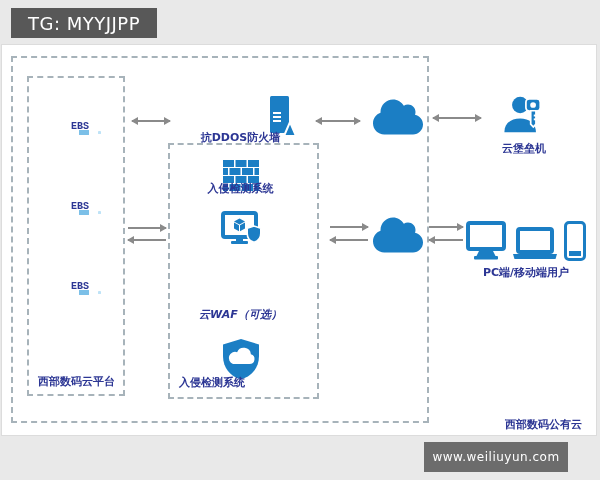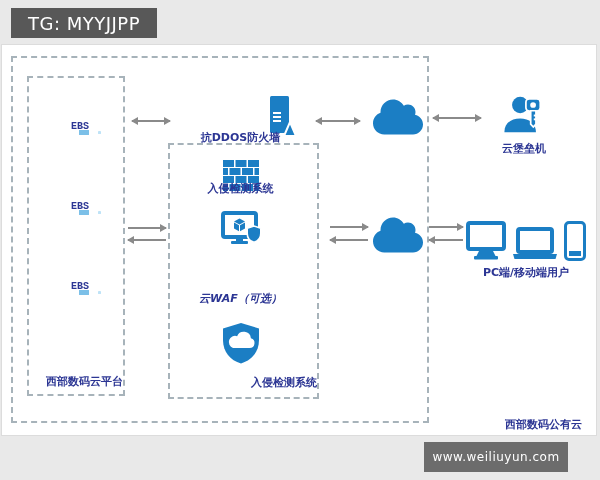--- a/index.html
+++ b/index.html
@@ -16,21 +16,21 @@
   #site-badge{left:424px;top:442px;width:144px;height:30px;background:#6c6c6c;font-size:12px;}
   #canvas{
     position:absolute;left:1px;top:44px;width:596px;height:392px;
     background:#ffffff;border:1px solid #dcdcdc;box-sizing:border-box;
   }
   .dashed{position:absolute;border:2px dashed #a7b3ba;box-sizing:border-box;}
   #public-cloud-box{left:9px;top:11px;width:418px;height:367px;}
   #platform-box{left:25px;top:31px;width:98px;height:320px;}
   #security-box{left:166px;top:98px;width:151px;height:256px;}
   .navy{color:#2c3694;font-weight:bold;font-size:11px;line-height:13px;}
-  .box-label{position:absolute;text-align:right;}
+  .box-label{position:absolute;text-align:left;padding-left:9px;}
   #platform-label{left:0;right:0;bottom:6px;}
   #security-label{left:0;right:0;bottom:8px;}
   #public-cloud-label{right:14px;bottom:4px;margin-top:11px;}
   
   .ebs-group{position:absolute;left:36px;display:flex;align-items:center;gap:5px;}
   .ebs-label{width:24px;text-align:right;font-size:10px;font-family:Liberation Mono, monospace;}
   .srv{width:38px;height:11px;background:#1b7ec4;border-radius:1px;position:relative;margin:1px 0;}
   .srv::before{content:"";position:absolute;left:4px;top:4px;width:3px;height:3px;border-radius:50%;background:#bfe3f7;}
   .srv::after{content:"";position:absolute;right:5px;top:3px;width:10px;height:5px;background:#7cc0e8;border-radius:1px;}
   
@@ -140,21 +140,21 @@
           <rect x="2" y="2" width="33" height="24" rx="2" fill="none" stroke="#1b7ec4" stroke-width="4"></rect>
           <rect x="15" y="26" width="7" height="4" fill="#1b7ec4"></rect>
           <rect x="10" y="30" width="17" height="3" rx="1" fill="#1b7ec4"></rect>
           <path d="M13 10.5l5.5-3 5.5 3-5.5 3z" fill="#1b7ec4"></path>
           <path d="M13 11.5v6l5 2.8v-6z" fill="#1b7ec4"></path>
           <path d="M24 11.5v6l-5 2.8v-6z" fill="#1b7ec4"></path>
           <path d="M33 15l-6.8 2.3v5c0 4.6 3.1 7.9 6.8 9 3.7-1.1 6.8-4.4 6.8-9v-5z" fill="#1b7ec4" stroke="#fff" stroke-width="1.6"></path>
         </svg>
       </span>
     </div>
-    <div class="sec-row" style="top:176px;height:44px;font-style:italic;">
+    <div class="sec-row" style="top:192px;height:44px;font-style:italic;">
       <span class="navy">云WAF（可选）</span>
       <span>
         <svg width="40" height="44" viewBox="0 0 40 44">
           <path d="M20 2l18 5.5v11.5c0 11.8-7.2 20.3-18 23.5C9.2 39.3 2 30.8 2 19V7.5z" fill="#1b7ec4"></path>
           <path d="M12 27h16.5a5 5 0 0 0 1.4-9.8 7.2 7.2 0 0 0-13.8-2A5.9 5.9 0 0 0 12 27z" fill="#fff"></path>
         </svg>
       </span>
     </div>
     <div id="security-label" class="abs navy box-label">入侵检测系统</div>
   </div>

